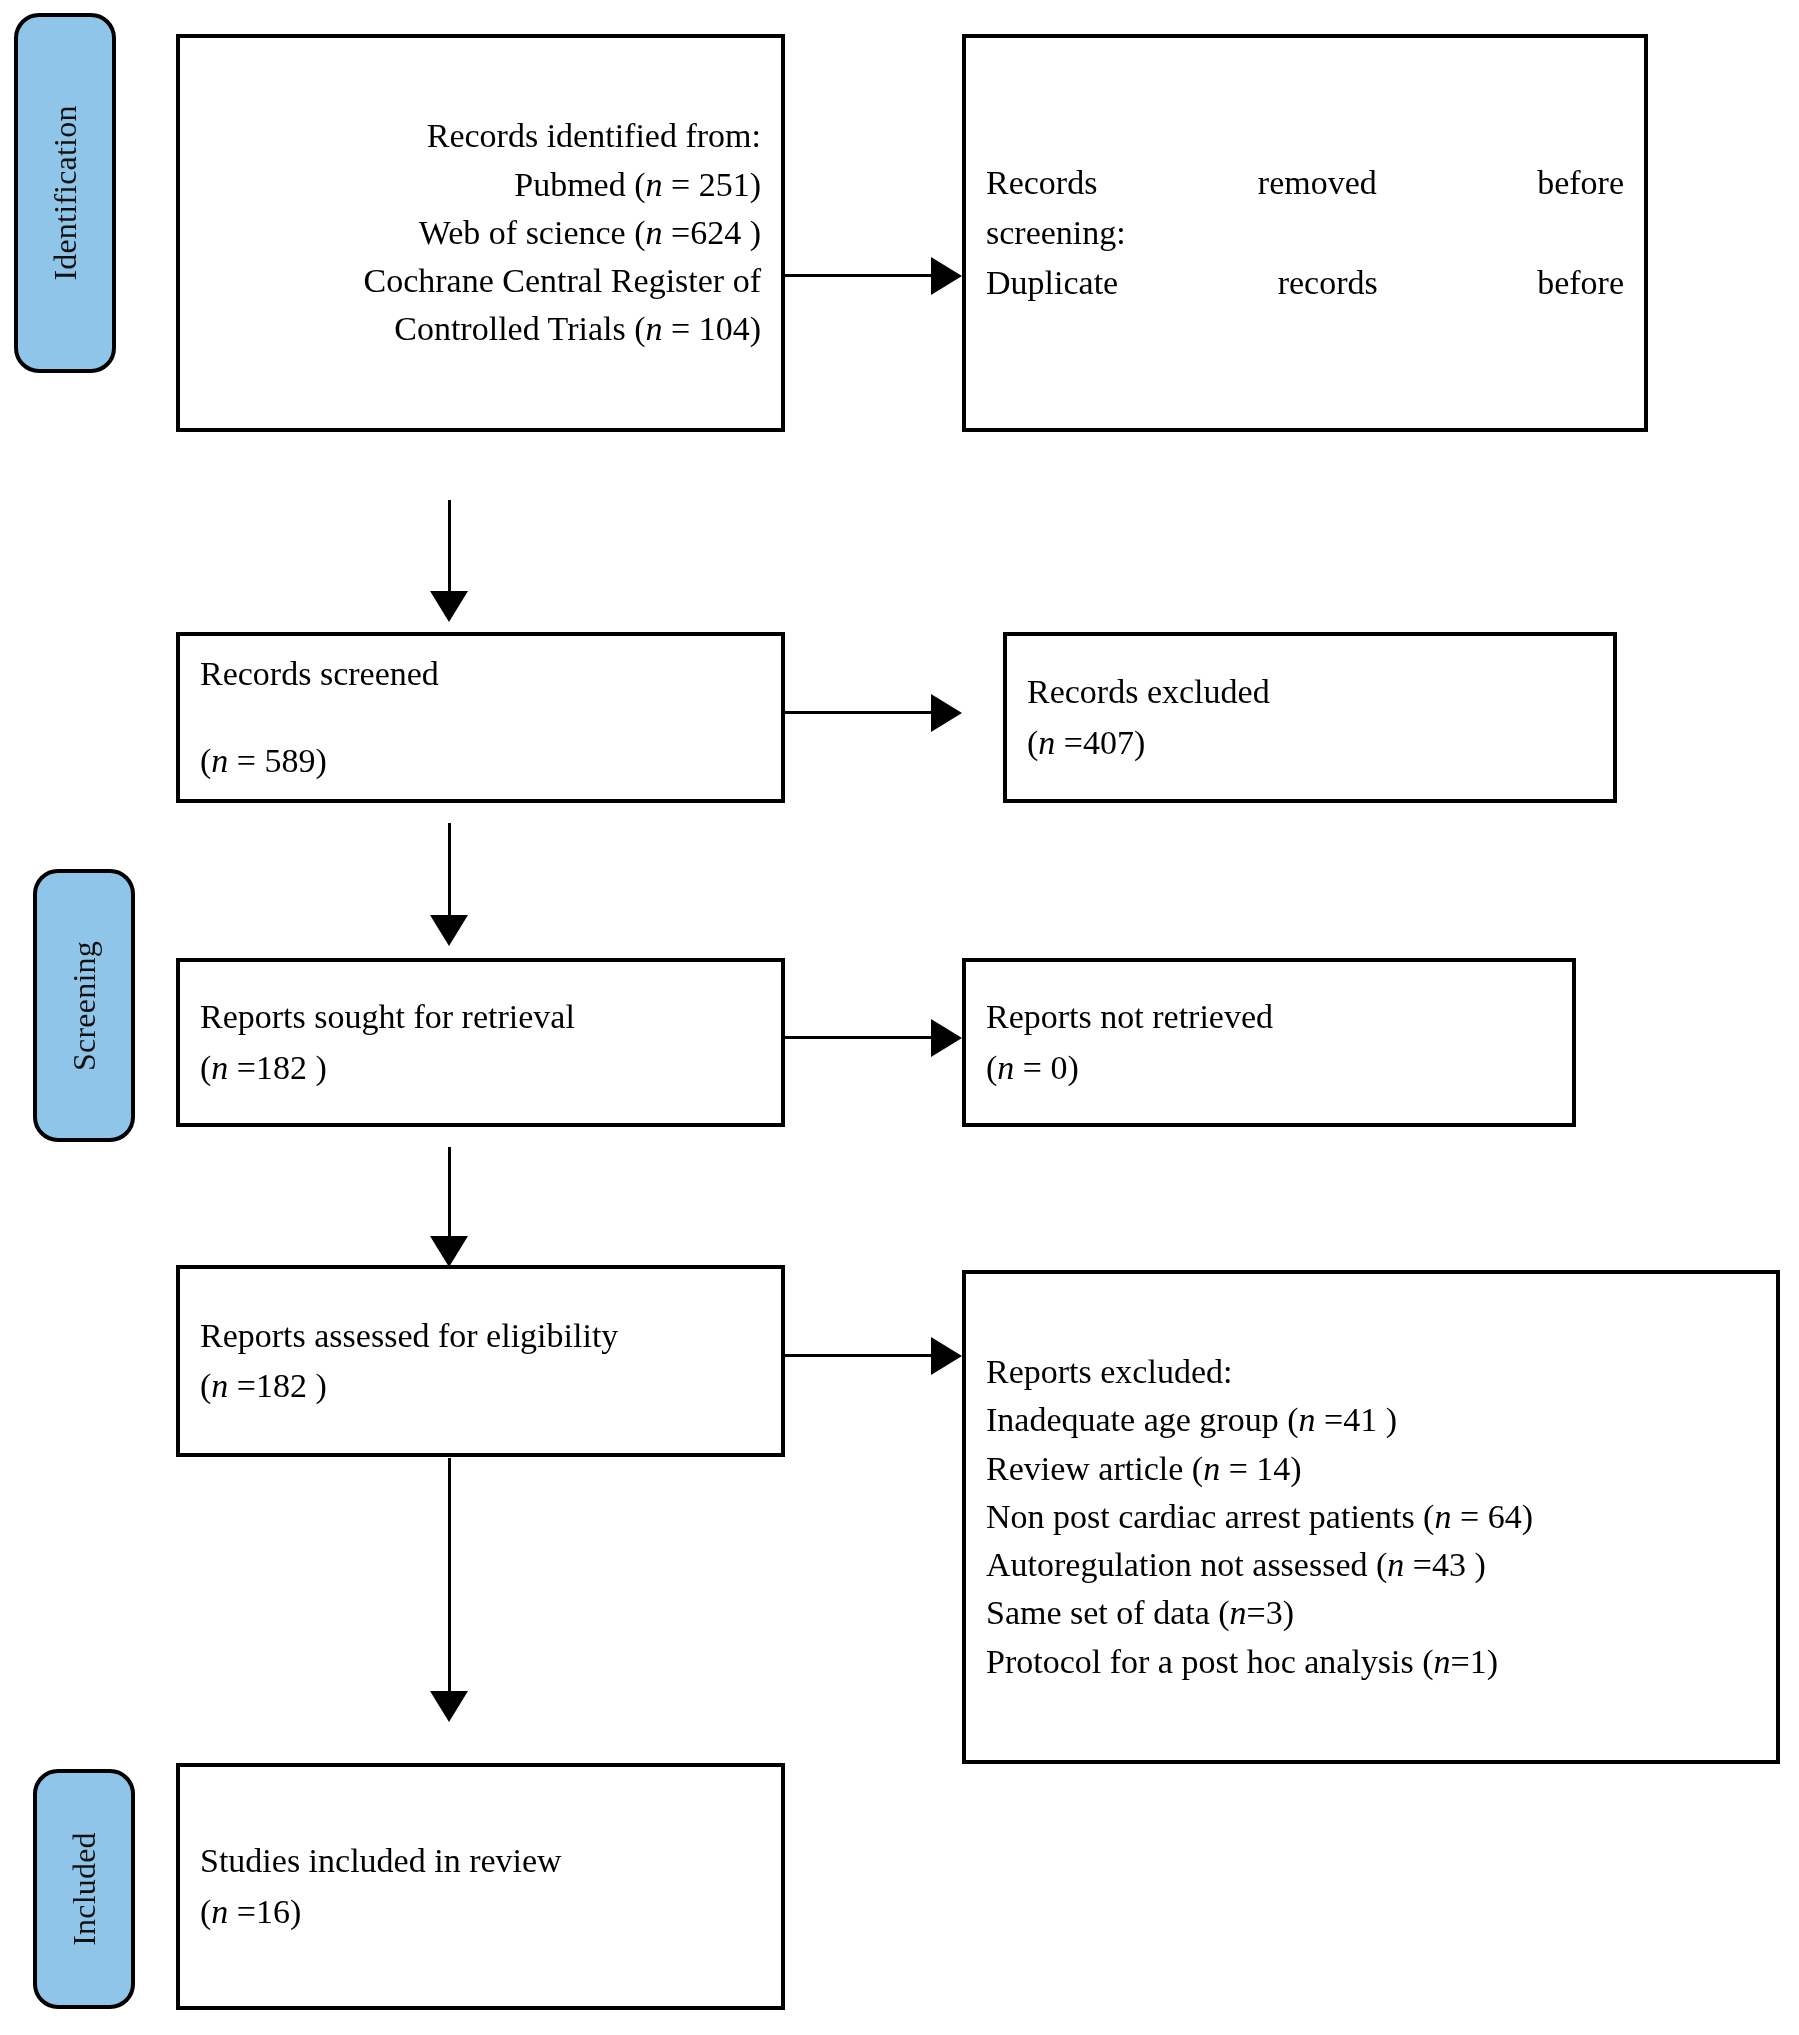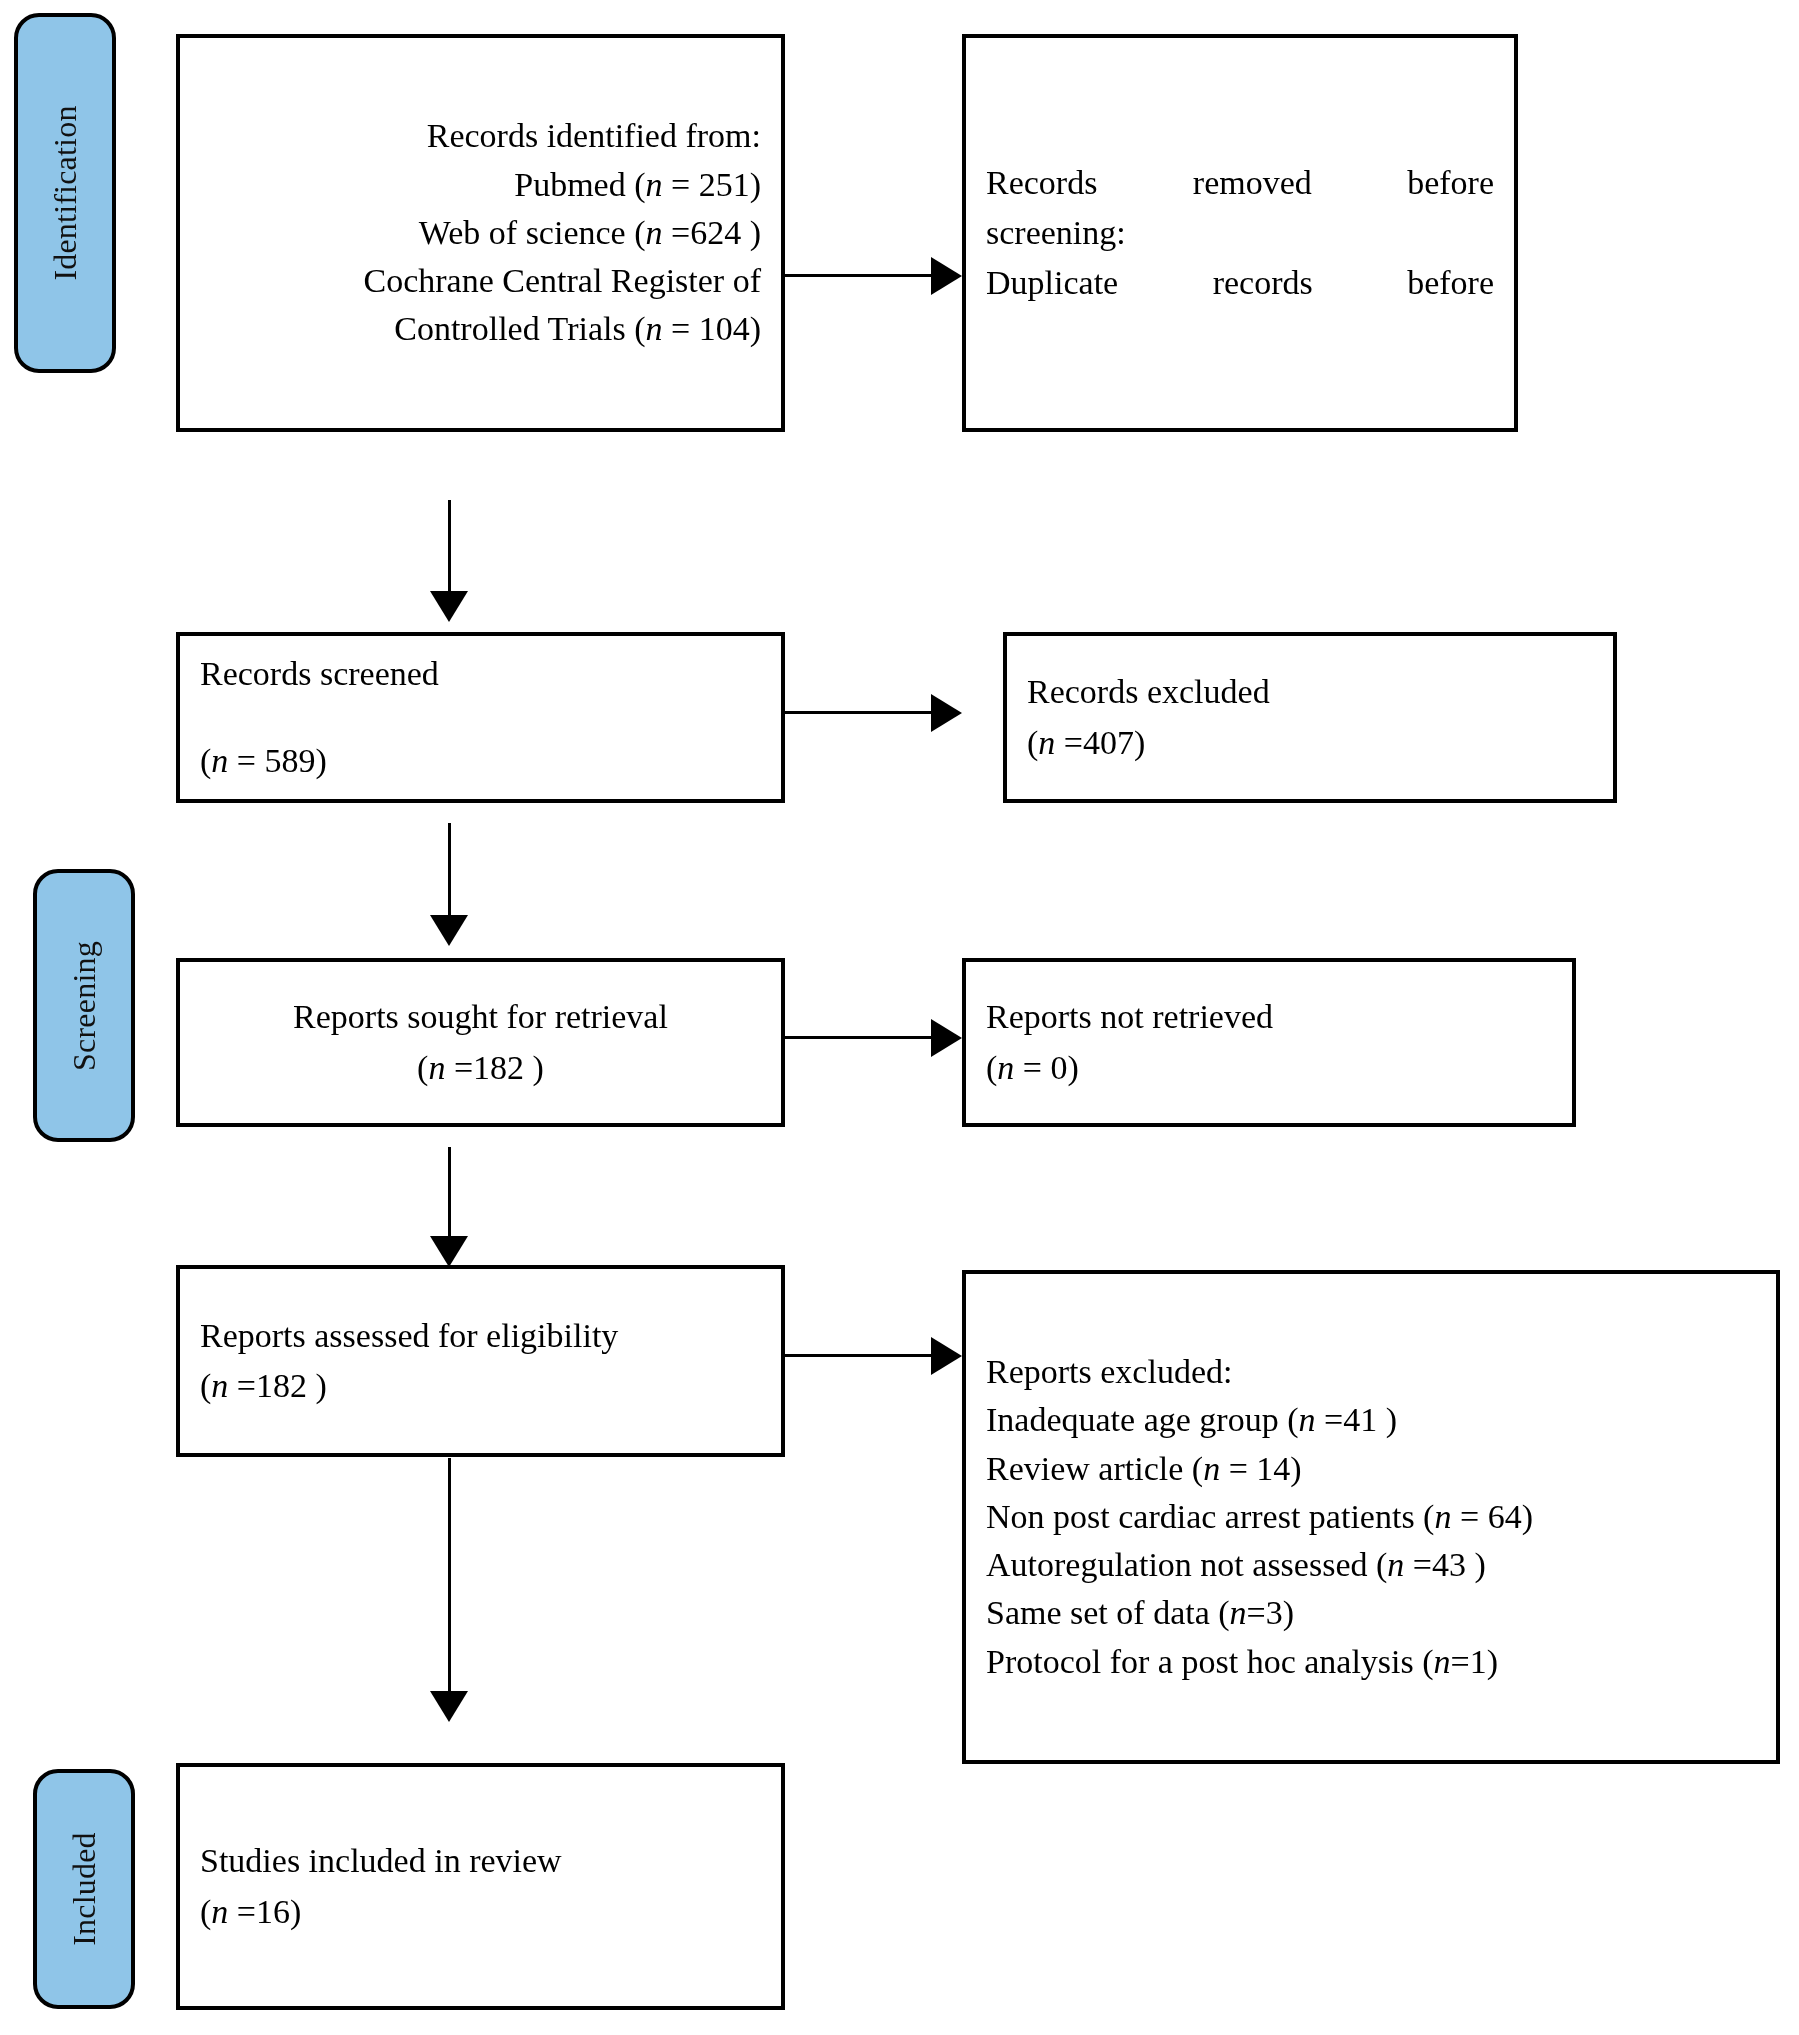--- a/index.html
+++ b/index.html
@@ -112,21 +112,21 @@
     <div class="line">Records identified from:</div>
     <div class="line">Pubmed (<i class="n-italic">n</i> = 251)</div>
     <div class="line">Web of science (<i class="n-italic">n</i> =624 )</div>
     <div class="line">Cochrane Central Register of</div>
     <div class="line">Controlled Trials (<i class="n-italic">n</i> = 104)</div>
   </div>
 
   <div class="arrow-h" style="left:785px; top:274px; width:157px;"></div>
   <div class="arrowhead-right" style="left:931px; top:257px;"></div>
 
-  <div class="flow-box justify" style="left:962px; top:34px; width:556px; height:398px;">
+  <div class="flow-box justify" style="left:962px; top:34px; width:686px; height:398px;">
     <div class="line">Records removed before</div>
     <div class="line last">screening:</div>
     <div class="line">Duplicate records before</div>
   </div>
 
   <div class="arrow-v" style="left:448px; top:500px; height:98px;"></div>
   <div class="arrowhead-down" style="left:430px; top:591px;"></div>
 
   <div class="flow-box" style="left:176px; top:632px; width:609px; height:171px;gap:36px;">
     <div class="line">Records screened</div>
@@ -137,21 +137,21 @@
   <div class="arrowhead-right" style="left:931px; top:694px;"></div>
 
   <div class="flow-box" style="left:962px; top:632px; width:614px; height:171px;margin-left:41px;">
     <div class="line">Records excluded</div>
     <div class="line">(<i class="n-italic">n</i> =407)</div>
   </div>
 
   <div class="arrow-v" style="left:448px; top:823px; height:98px;"></div>
   <div class="arrowhead-down" style="left:430px; top:915px;"></div>
 
-  <div class="flow-box" style="left:176px; top:958px; width:609px; height:169px;text-align:center;">
+  <div class="flow-box" style="left:176px; top:958px; width:609px; height:169px;">
     <div class="line">Reports sought for retrieval</div>
     <div class="line">(<i class="n-italic">n</i> =182 )</div>
   </div>
 
   <div class="arrow-h" style="left:785px; top:1036px; width:157px;"></div>
   <div class="arrowhead-right" style="left:931px; top:1019px;"></div>
 
   <div class="flow-box" style="left:962px; top:958px; width:614px; height:169px;">
     <div class="line">Reports not retrieved</div>
     <div class="line">(<i class="n-italic">n</i> = 0)</div>

